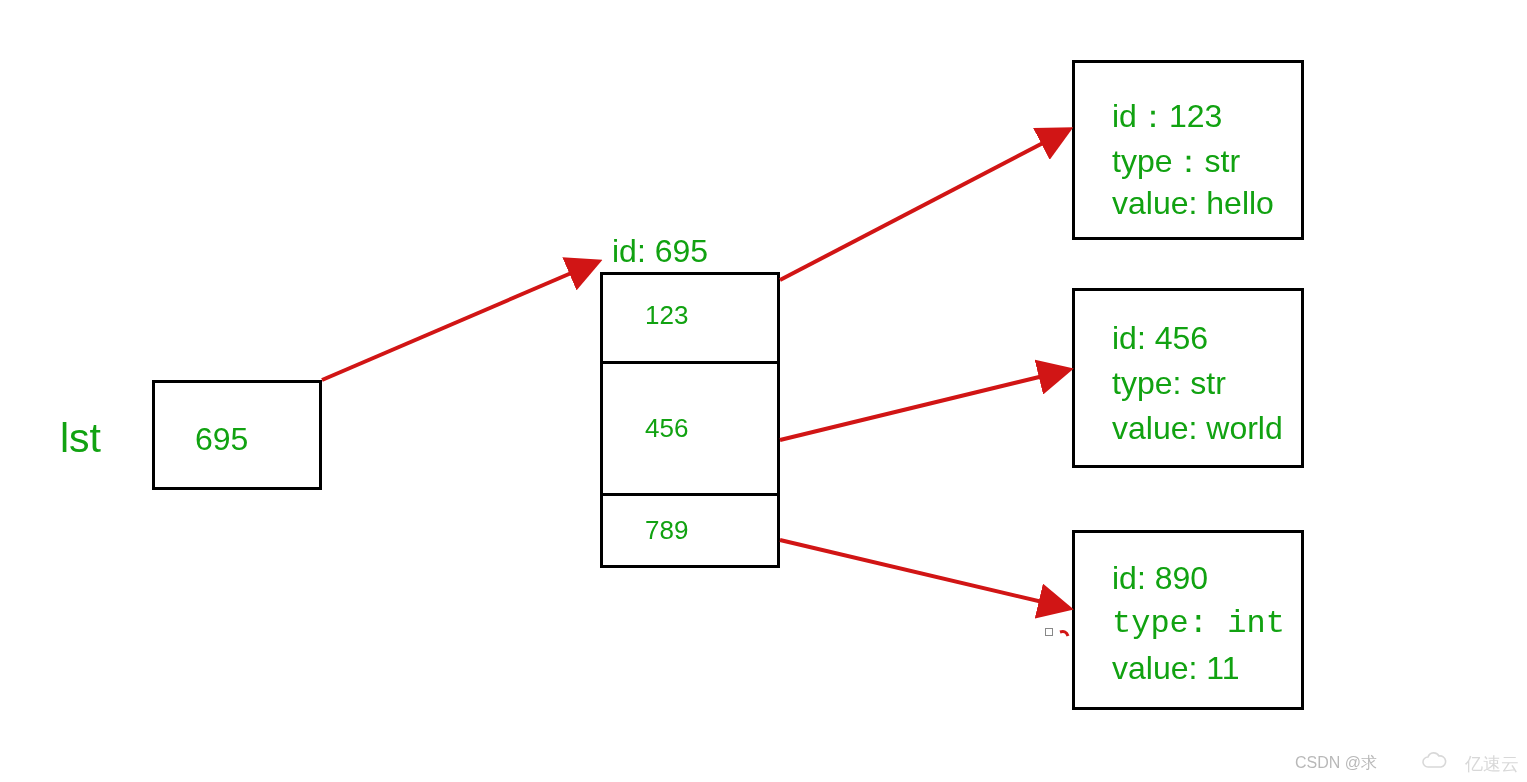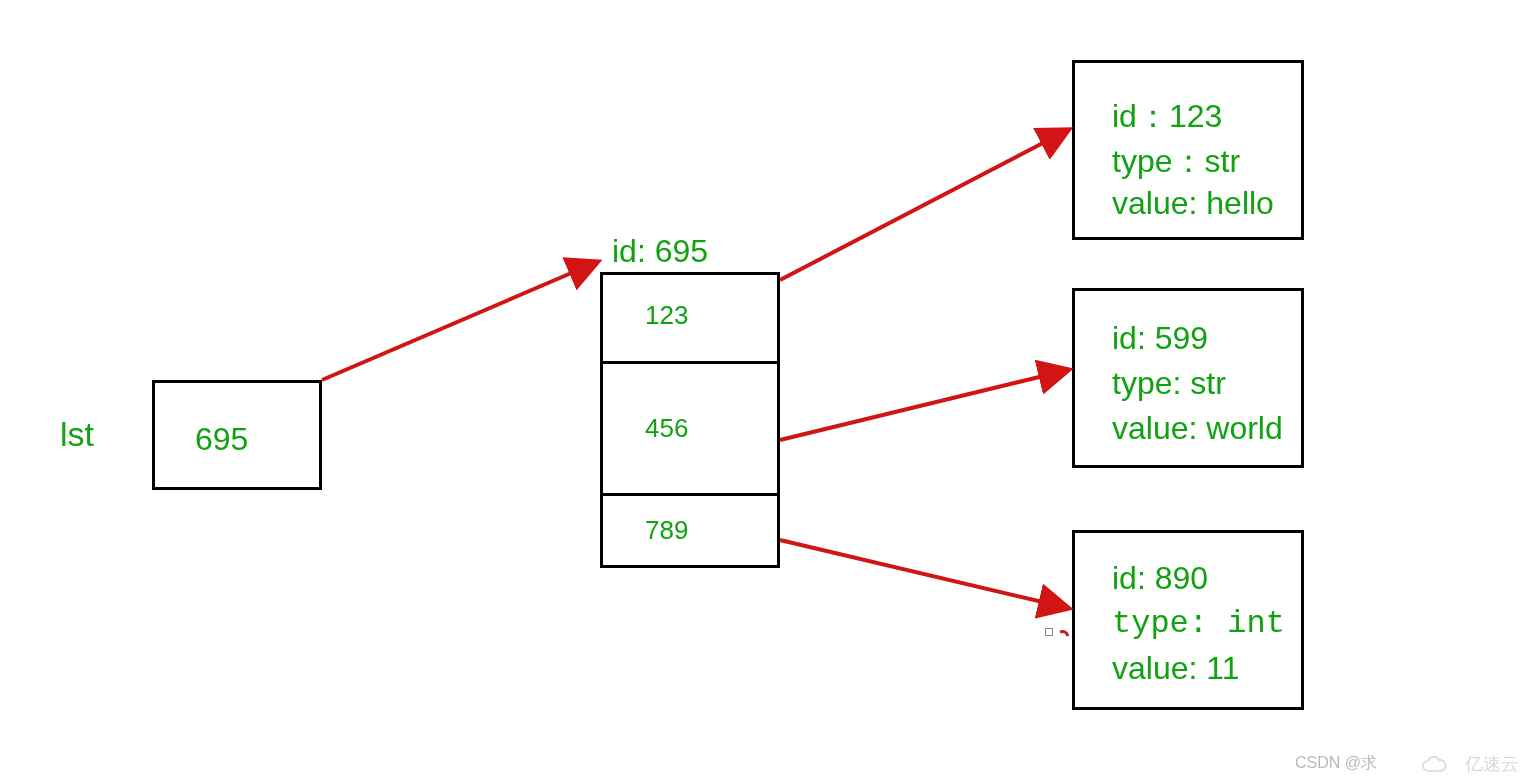--- a/index.html
+++ b/index.html
@@ -21,21 +21,21 @@
     border: 3px solid #000;
     box-sizing: border-box;
     background: #fff;
   }
   .txt {
     position: absolute;
     color: #11a211;
     white-space: nowrap;
   }
   .big {
-    font-size: 34px;
+    font-size: 41px;
     text-align: center;
   }
   .mid {
     font-size: 32px;
   }
   .cell {
     font-size: 26px;
   }
   svg.arrows {
     position: absolute;
@@ -44,21 +44,21 @@
     height: 782px;
     pointer-events: none;
   }
   .watermark-right {
     position: absolute;
     right: 8px;
     bottom: 6px;
     color: #b9b9b9;
     font-size: 18px;
     display: flex;
-    align-items: flex-end;
+    align-items: flex-start;
     gap: 18px;
     opacity: 0.55;
   }
   .watermark-right svg { display:block; }
   .watermark-left {
     position: absolute;
     right: 150px;
     bottom: 8px;
     color: #737373;
     font-size: 16px;
@@ -90,21 +90,21 @@
 
   <div class="box" style="left:600px; top:496px; width:180px; height:72px; border-top:none;"></div>
   <div class="txt cell" style="left:645px; top:515px;">789</div>
 
   <div class="box" style="left:1072px; top:60px; width:232px; height:180px;"></div>
   <div class="txt mid" style="left:1112px; top:95px;">id：123</div>
   <div class="txt mid" style="left:1112px; top:140px;">type：str</div>
   <div class="txt mid" style="left:1112px; top:185px;">value: hello</div>
 
   <div class="box" style="left:1072px; top:288px; width:232px; height:180px;"></div>
-  <div class="txt mid" style="left:1112px; top:320px;">id:  599</div>
+  <div class="txt mid" style="left:1112px; top:320px;">id:  456</div>
   <div class="txt mid" style="left:1112px; top:365px;">type: str</div>
   <div class="txt mid" style="left:1112px; top:410px;">value: world</div>
 
   <div class="box" style="left:1072px; top:530px; width:232px; height:180px;"></div>
   <div class="txt mid" style="left:1112px; top:560px;">id: 890</div>
   <div class="txt mid" style="left:1112px; top:605px;font-family:Liberation Mono, monospace;">type: int</div>
   <div class="txt mid" style="left:1112px; top:650px;">value: 11</div>
 
   <div class="tiny-square" style="left:1045px; top:628px;"></div>
 

